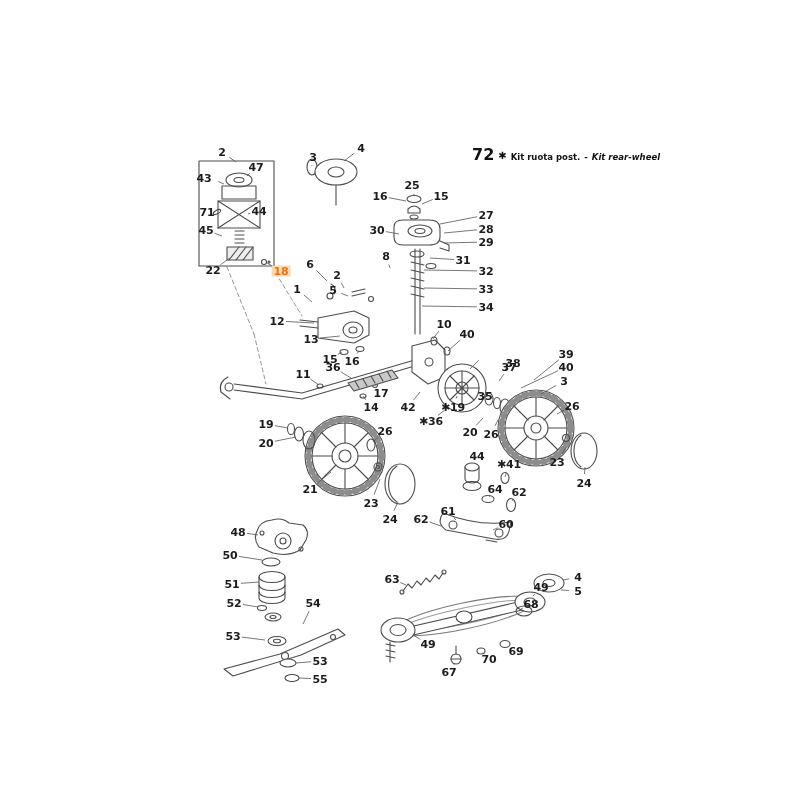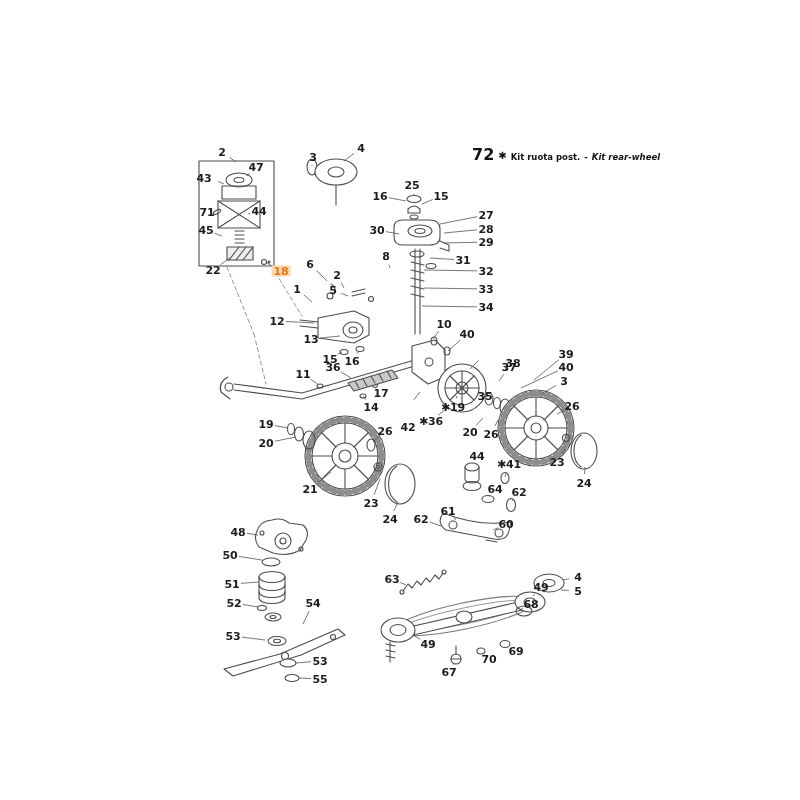--- a/index.html
+++ b/index.html
@@ -361,21 +361,21 @@
       <div class="part-label" style="left: 485px; top: 356px; margin-top: 40px;">35</div>
       <div class="part-label" style="left: 513px; top: 351px; margin-top: 12px;">38</div>
       <div class="part-label" style="left: 566px; top: 354px;">39</div>
       <div class="part-label" style="left: 509px; top: 367px;">37</div>
       <div class="part-label" style="left: 566px; top: 367px;">40</div>
       <div class="part-label" style="left: 303px; top: 374px;">11</div>
       <div class="part-label" style="left: 333px; top: 367px;">36</div>
       <div class="part-label" style="left: 564px; top: 381px;">3</div>
       <div class="part-label" style="left: 381px; top: 393px;">17</div>
       <div class="part-label" style="left: 371px; top: 407px;">14</div>
-      <div class="part-label" style="left: 408px; top: 407px; margin-top: 20px;">42</div>
+      <div class="part-label" style="left: 408px; top: 407px;">42</div>
       <div class="part-label" style="left: 453px; top: 407px;">✱19</div>
       <div class="part-label" style="left: 572px; top: 406px;">26</div>
       <div class="part-label" style="left: 431px; top: 421px;">✱36</div>
       <div class="part-label" style="left: 266px; top: 424px;">19</div>
       <div class="part-label" style="left: 266px; top: 443px;">20</div>
       <div class="part-label" style="left: 470px; top: 432px;">20</div>
       <div class="part-label" style="left: 491px; top: 434px;">26</div>
       <div class="part-label" style="left: 385px; top: 431px;">26</div>
       <div class="part-label" style="left: 310px; top: 489px;">21</div>
       <div class="part-label" style="left: 371px; top: 503px;">23</div>

